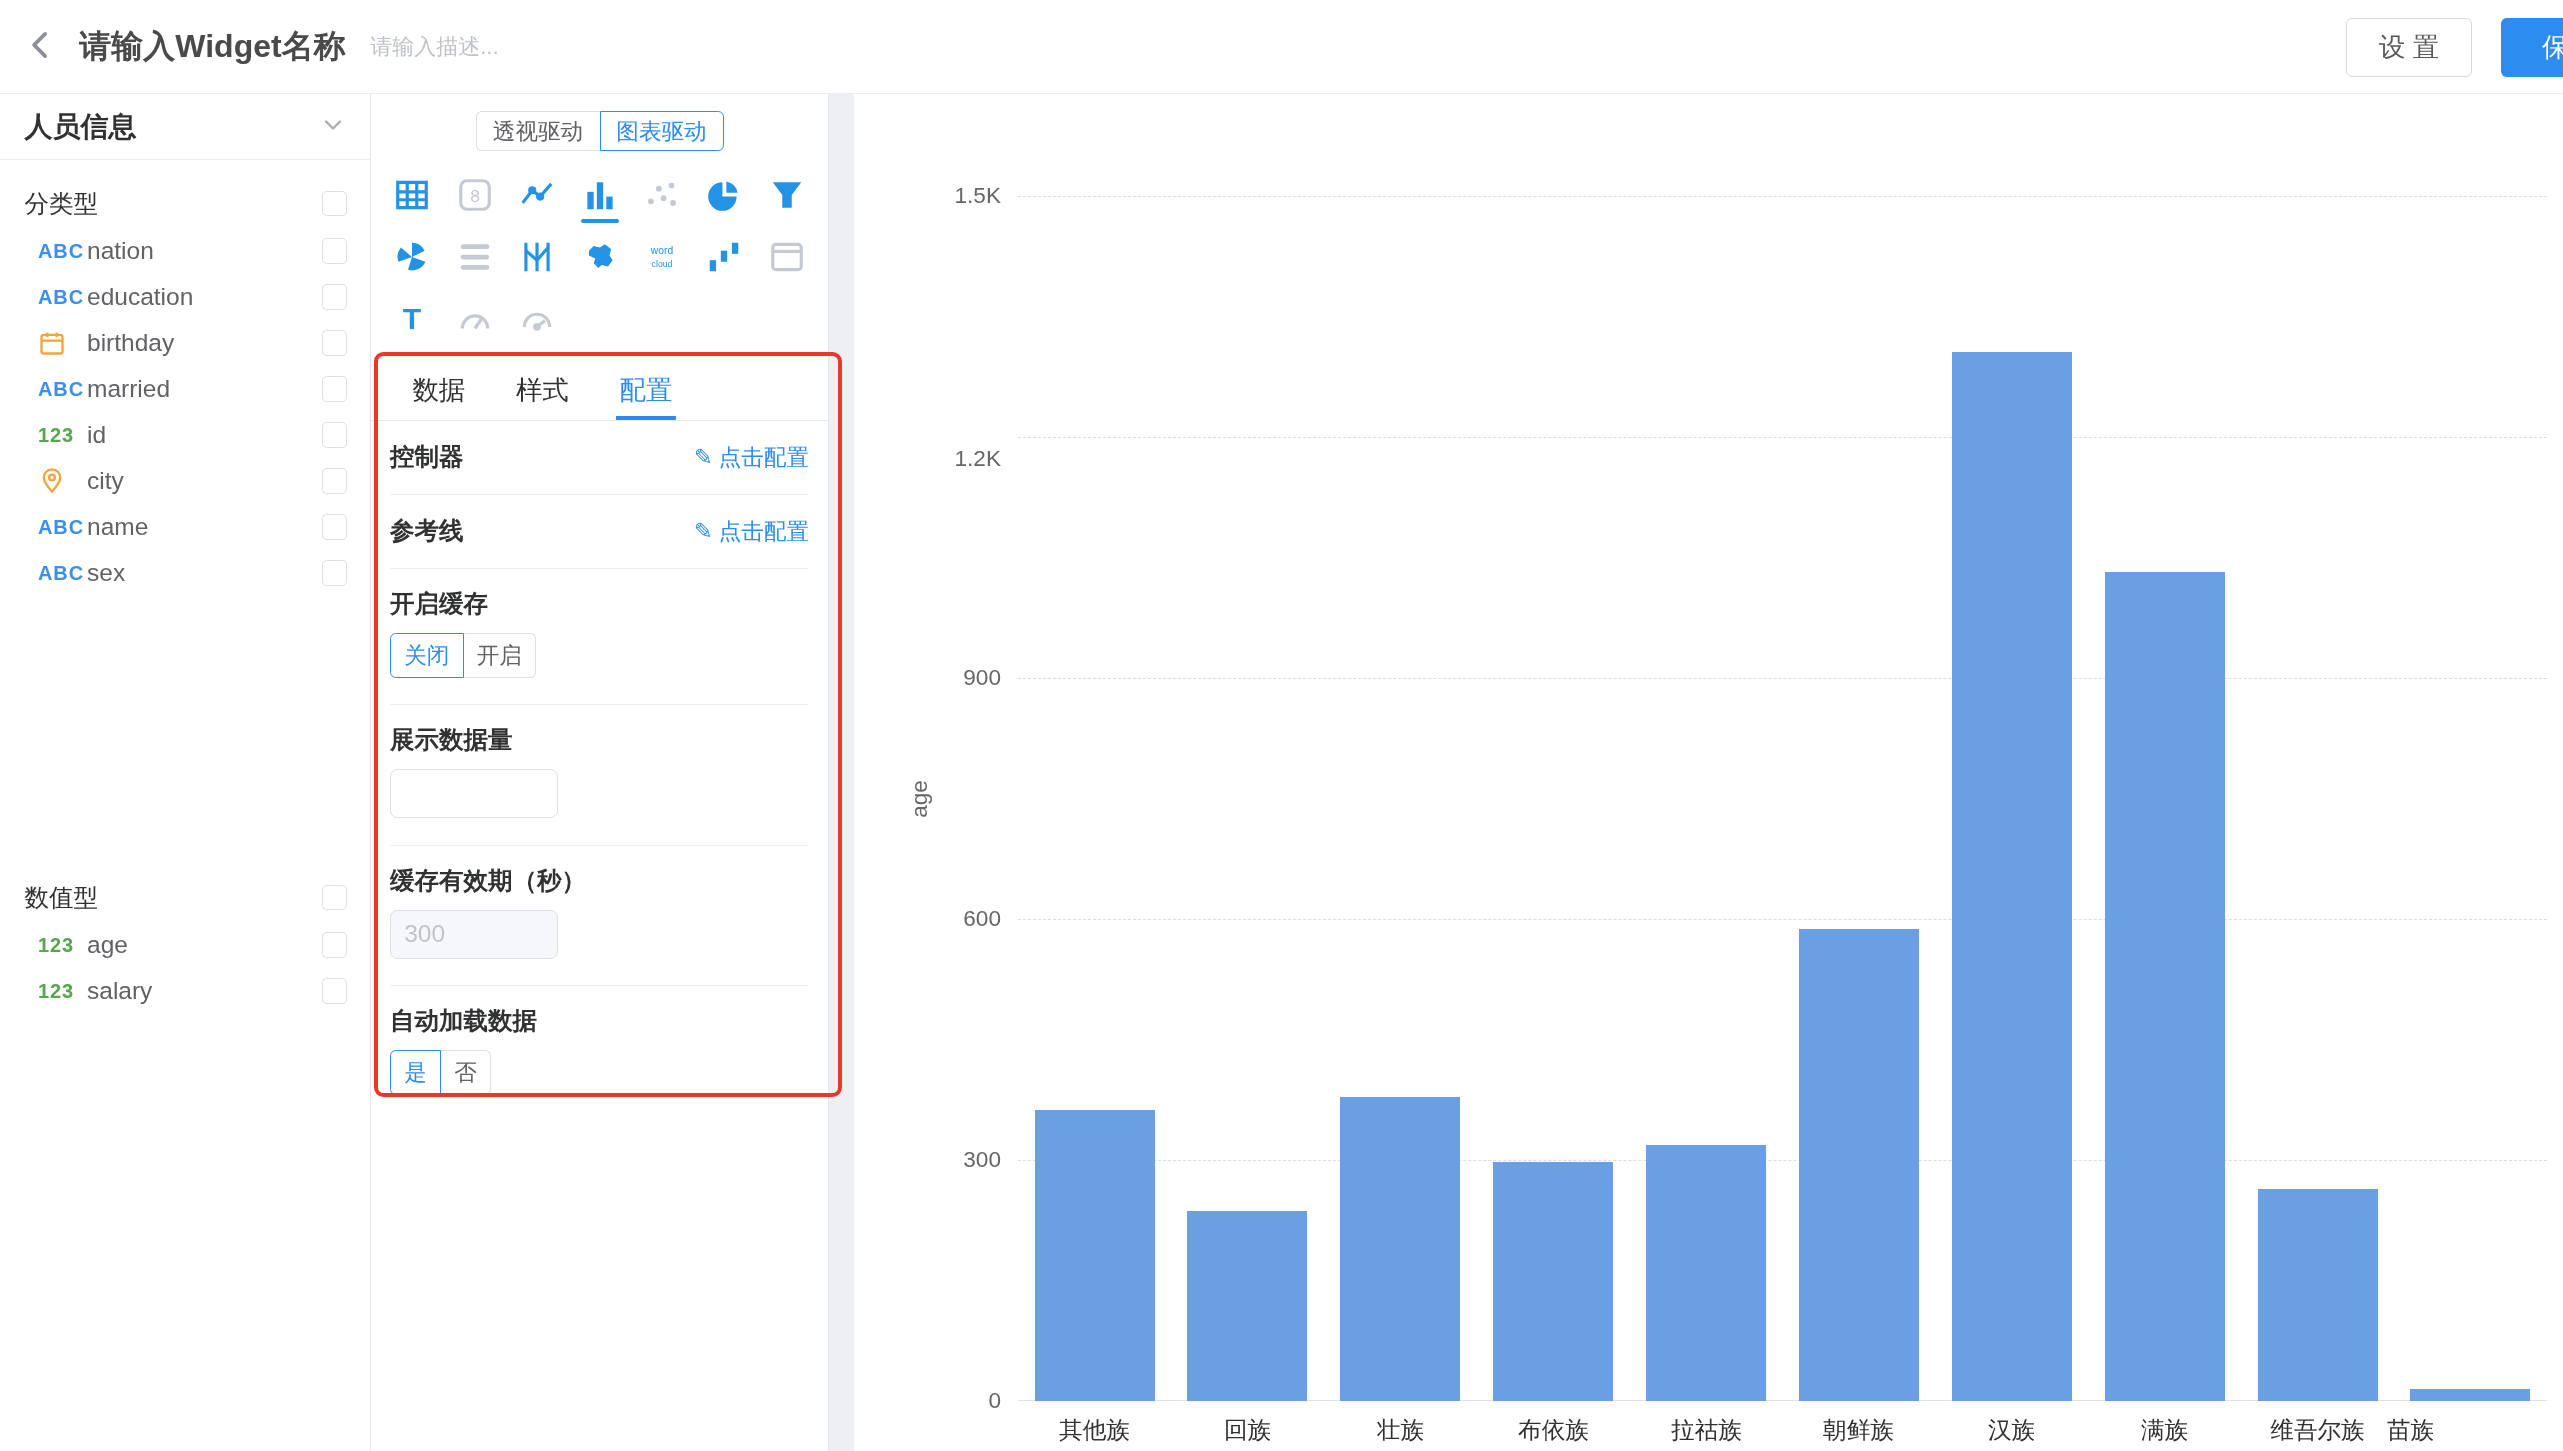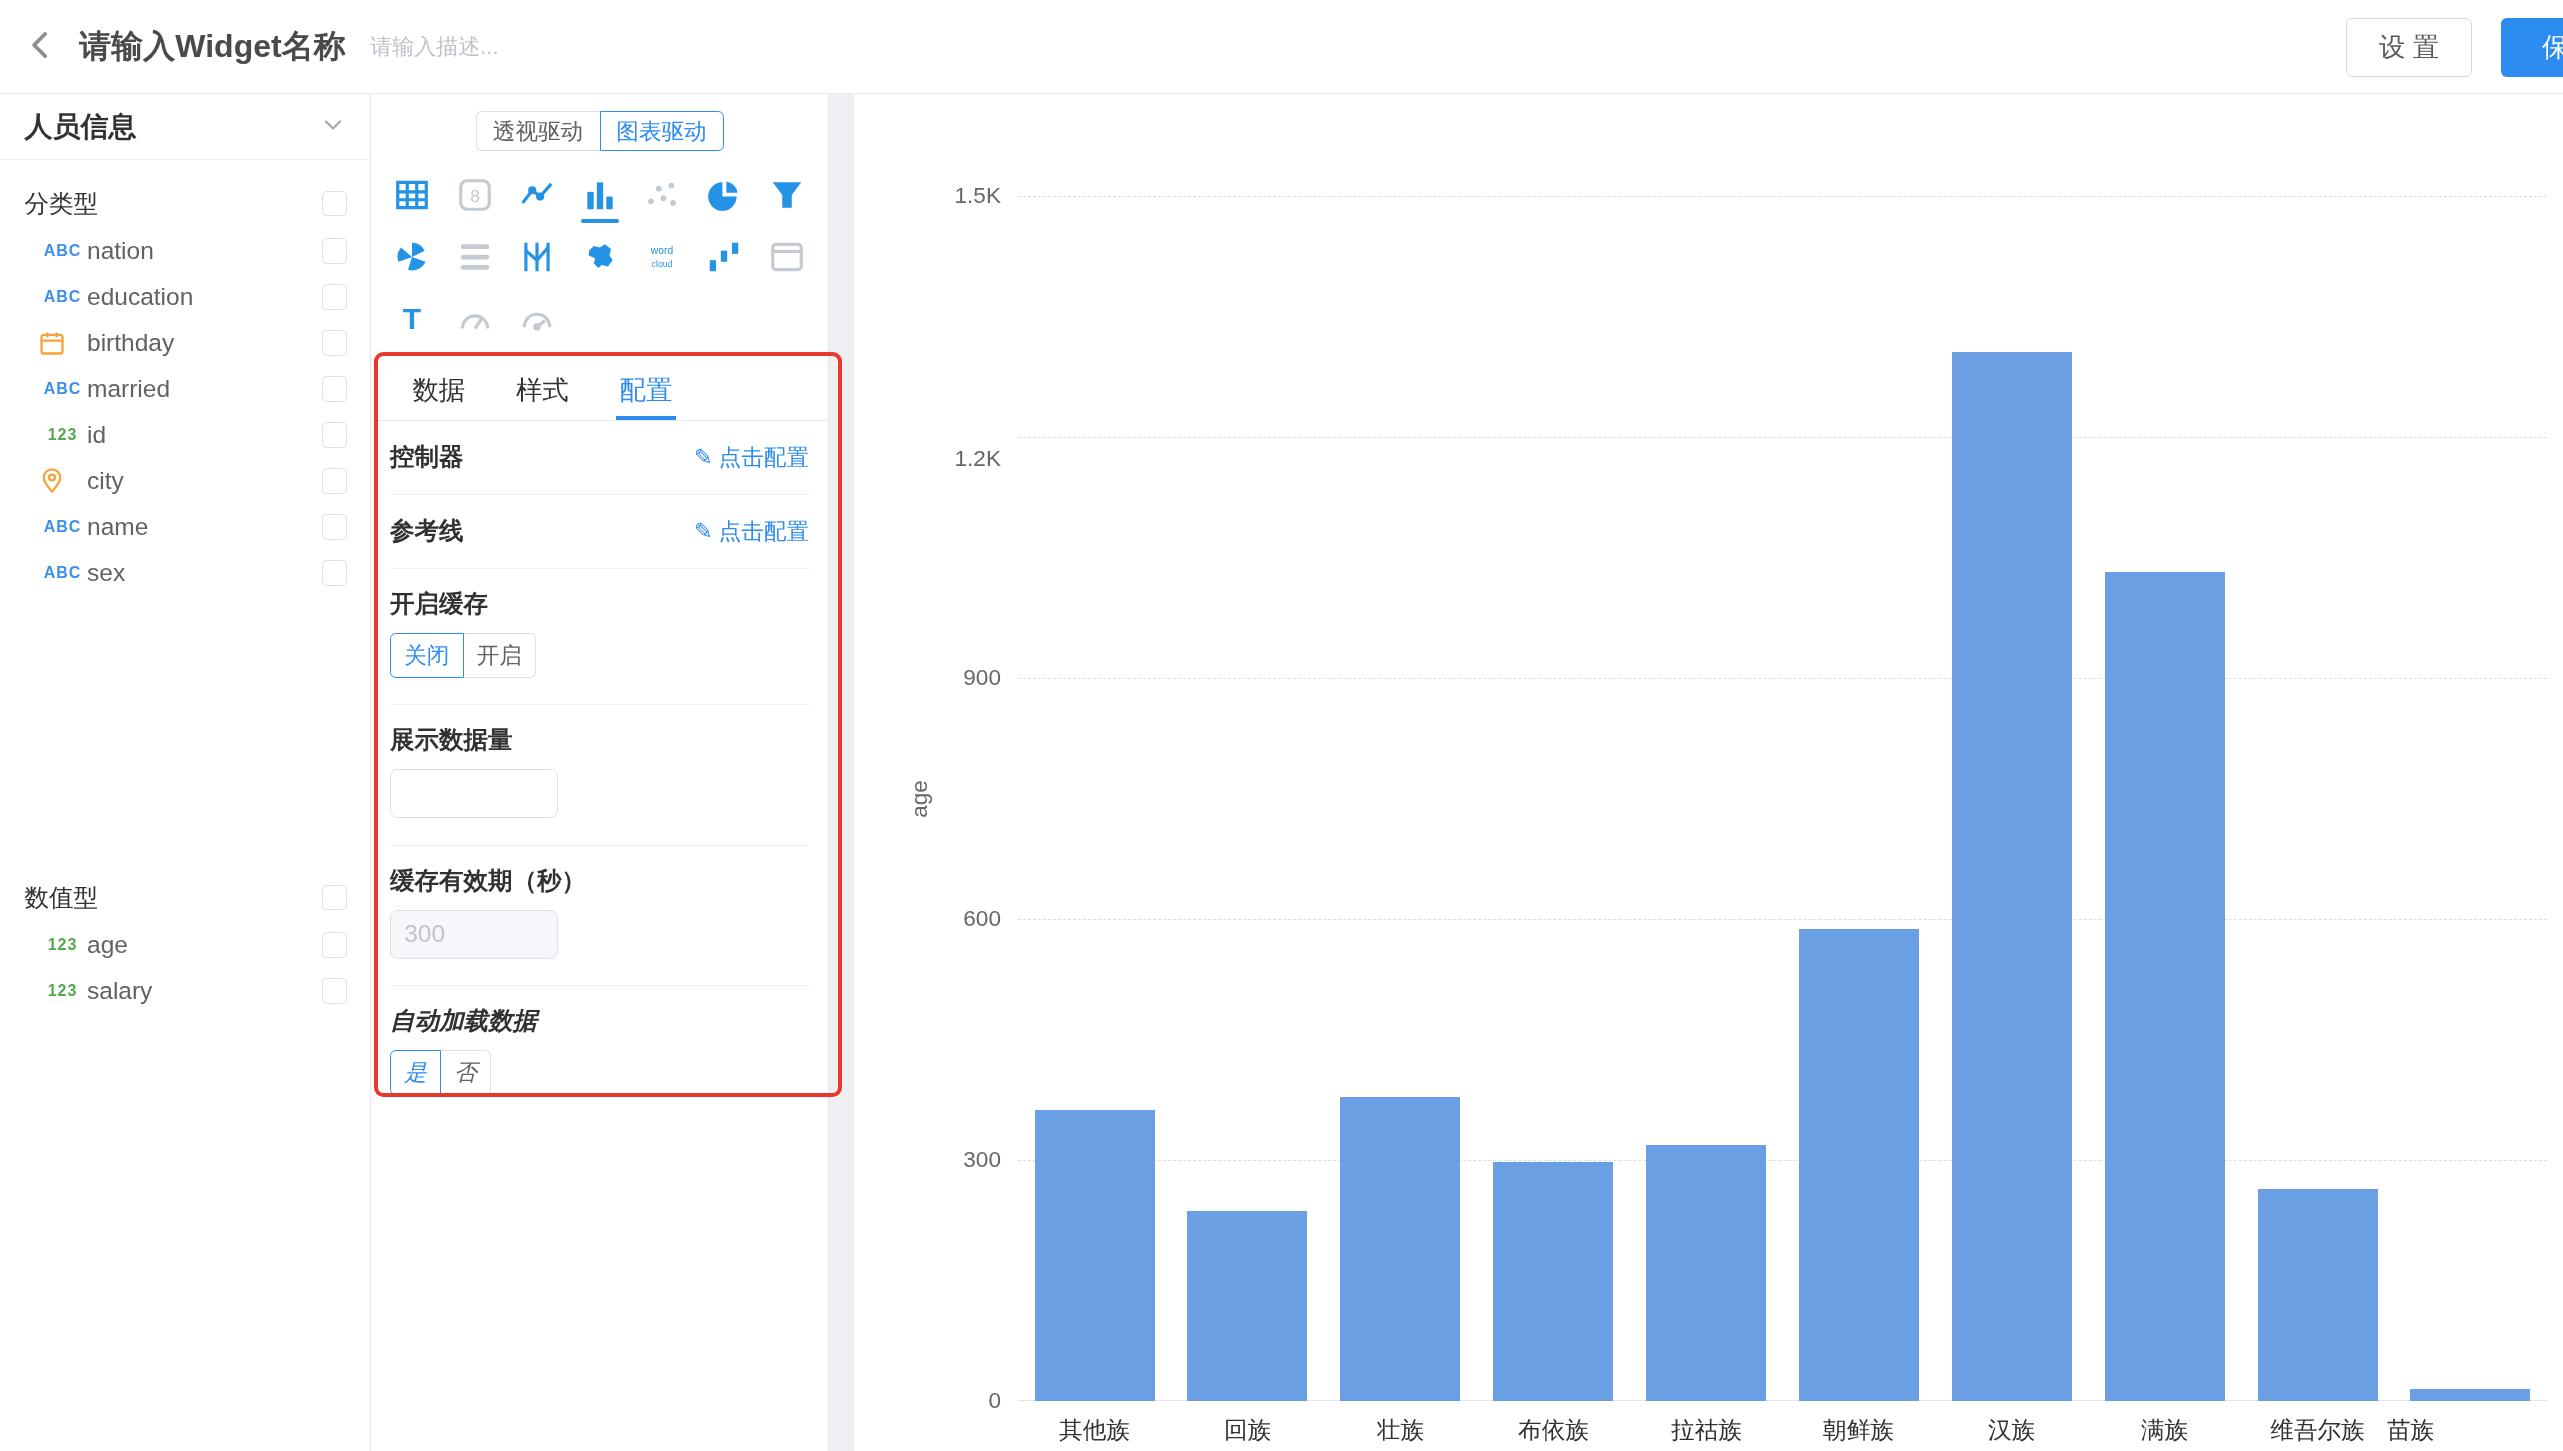--- a/index.html
+++ b/index.html
@@ -30,21 +30,21 @@
   .sidebar-title { font-size:28px; font-weight:bold; color:#303133; }
   .chev svg { width:28px; height:28px; }
   .sidebar-body { padding-top:19px; }
   .sidebar-section + .sidebar-section { margin-top:277px; }
   .section-head { height:49px; display:flex; align-items:center; justify-content:space-between;
                   padding:0 22.6px 0 24.5px; }
   .section-label { font-size:24.5px; color:#303133; }
   .checkbox { width:25.5px; height:25.5px; border:1.9px solid #DCDFE6; border-radius:4.7px; background:#fff;
               flex:none; cursor:pointer; }
   .field-row { height:46px; display:flex; align-items:center; padding:0 22.6px 0 38px; cursor:pointer; }
-  .type-badge { width:49px; font-size:16px; font-weight:bold; flex:none; letter-spacing:0.9px;text-align:center; }
+  .type-badge { width:49px; font-size:20px; font-weight:bold; flex:none; letter-spacing:0.9px; }
   .type-badge.abc { color:#3D8FEA; }
   .type-badge.num { color:#53A84C; }
   .type-icon { width:28px; height:28px; margin-right:21px; flex:none; color:#F5A43B; }
   .type-icon svg { width:28px; height:28px; }
   .field-name { flex:1; font-size:24.5px; color:#606266; }
 
   
   .panel { position:absolute; left:371px; top:94px; width:458px; height:1357px; background:#fff;
            border-right:0.9px solid #E4E7EB; }
   .mode-toggle { display:flex; justify-content:center; margin-top:17px; }
@@ -69,21 +69,21 @@
   .tab.active { color:#2D8CF0; }
   .tab.active::after { content:""; position:absolute; left:5.7px; right:5.7px; bottom:0; height:3.8px; background:#2D8CF0; }
 
   .config { padding:0 19px; }
   .config-row { display:flex; align-items:center; justify-content:space-between; padding:21px 0;
                 border-bottom:0.9px solid #EEF0F3; }
   .config-label { font-size:24.5px; font-weight:bold; color:#303133; line-height:28px; }
   .config-link { font-size:22.6px; color:#2D8CF0; display:flex; align-items:center; gap:5.7px; cursor:pointer; }
   .pencil { font-size:22.6px; }
   .config-block { padding:21px 0 26.4px; border-bottom:0.9px solid #EEF0F3; }
-  .config-block:last-child { border-bottom:none;font-style:italic; }
+  .config-block:last-child { border-bottom:none; }
   .config-block .config-label { display:block; margin-bottom:15px; }
   .text-input { width:168px; height:49px; border:0.9px solid #DCDFE6; border-radius:7.5px; background:#fff;
                 font-size:24.5px; padding:0 13.2px; color:#303133; outline:none; font-family:inherit; }
   .text-input.disabled { background:#F5F7FA; color:#C0C4CC; }
   .toggle-group { display:flex; }
   .toggle-btn { min-width:46px; height:45px; padding:0 13.2px; display:flex; align-items:center; justify-content:center;
                 font-size:22.6px; color:#606266; border:0.9px solid #DCDFE6; background:#fff; cursor:pointer; }
   .toggle-btn:first-child { border-radius:5.7px 0 0 5.7px; }
   .toggle-btn:last-child { border-radius:0 5.7px 5.7px 0; border-left:none; }
   .toggle-btn.active { border:0.9px solid #2D8CF0; color:#2D8CF0; }

